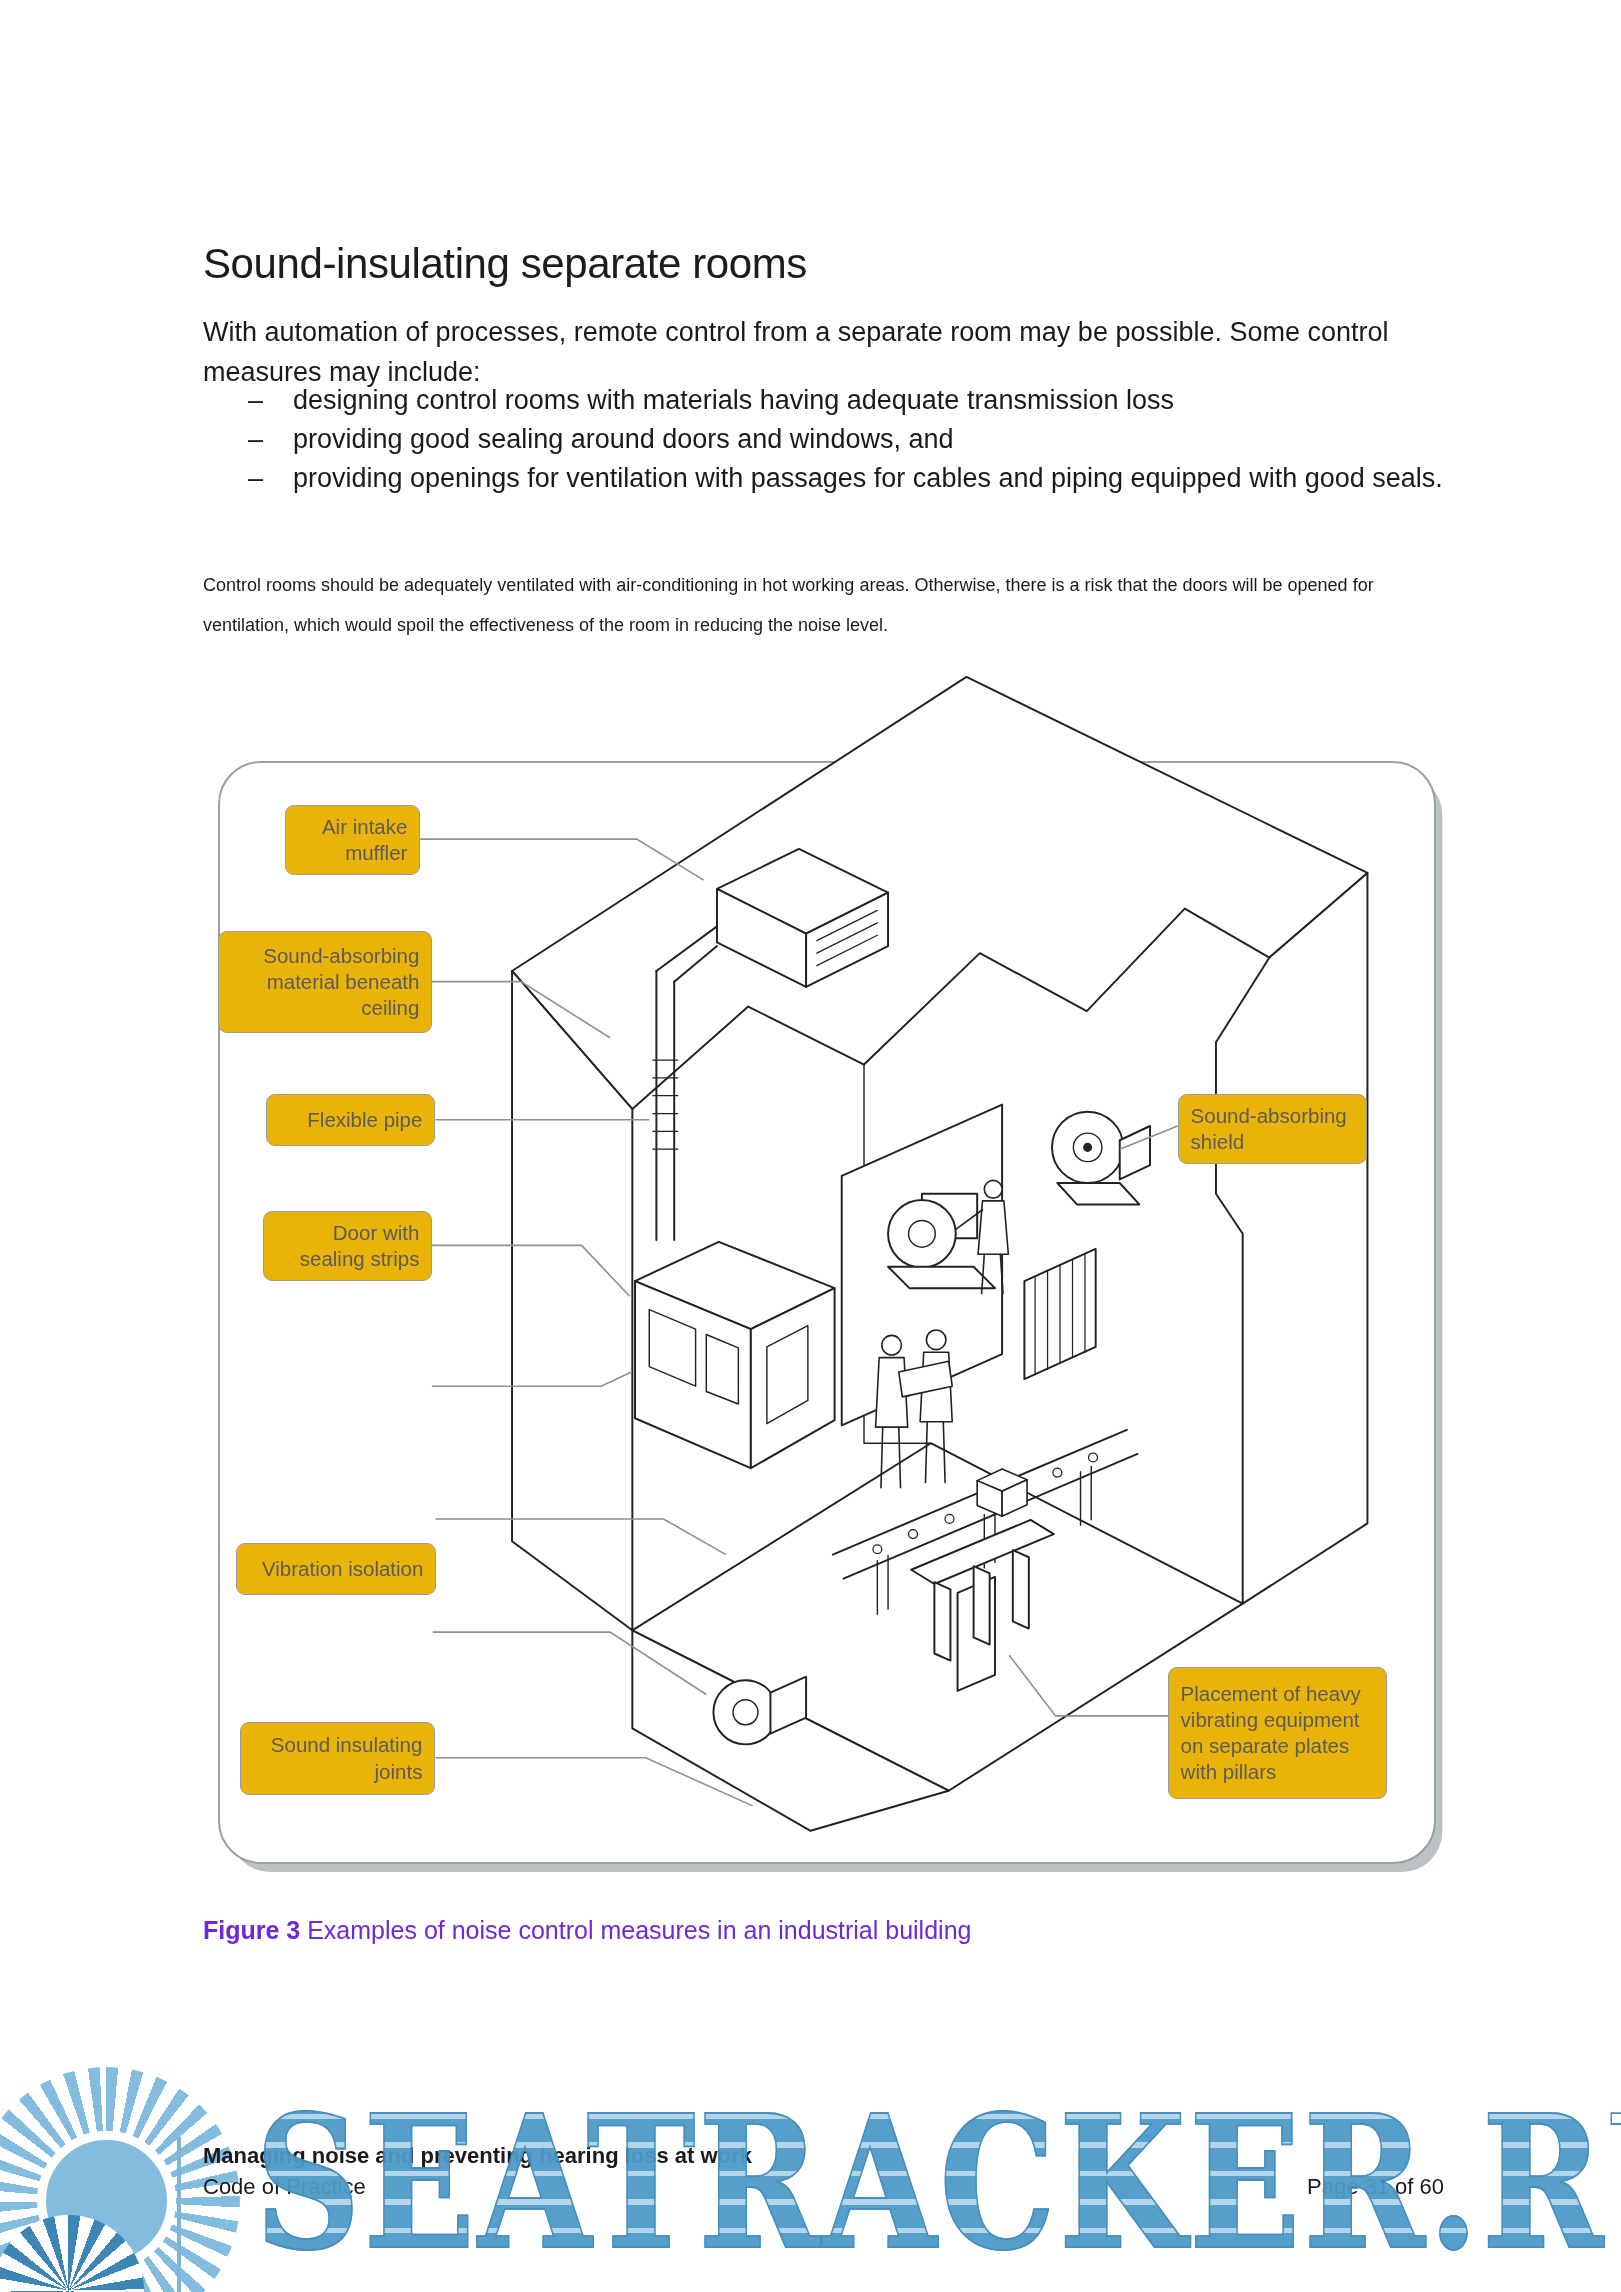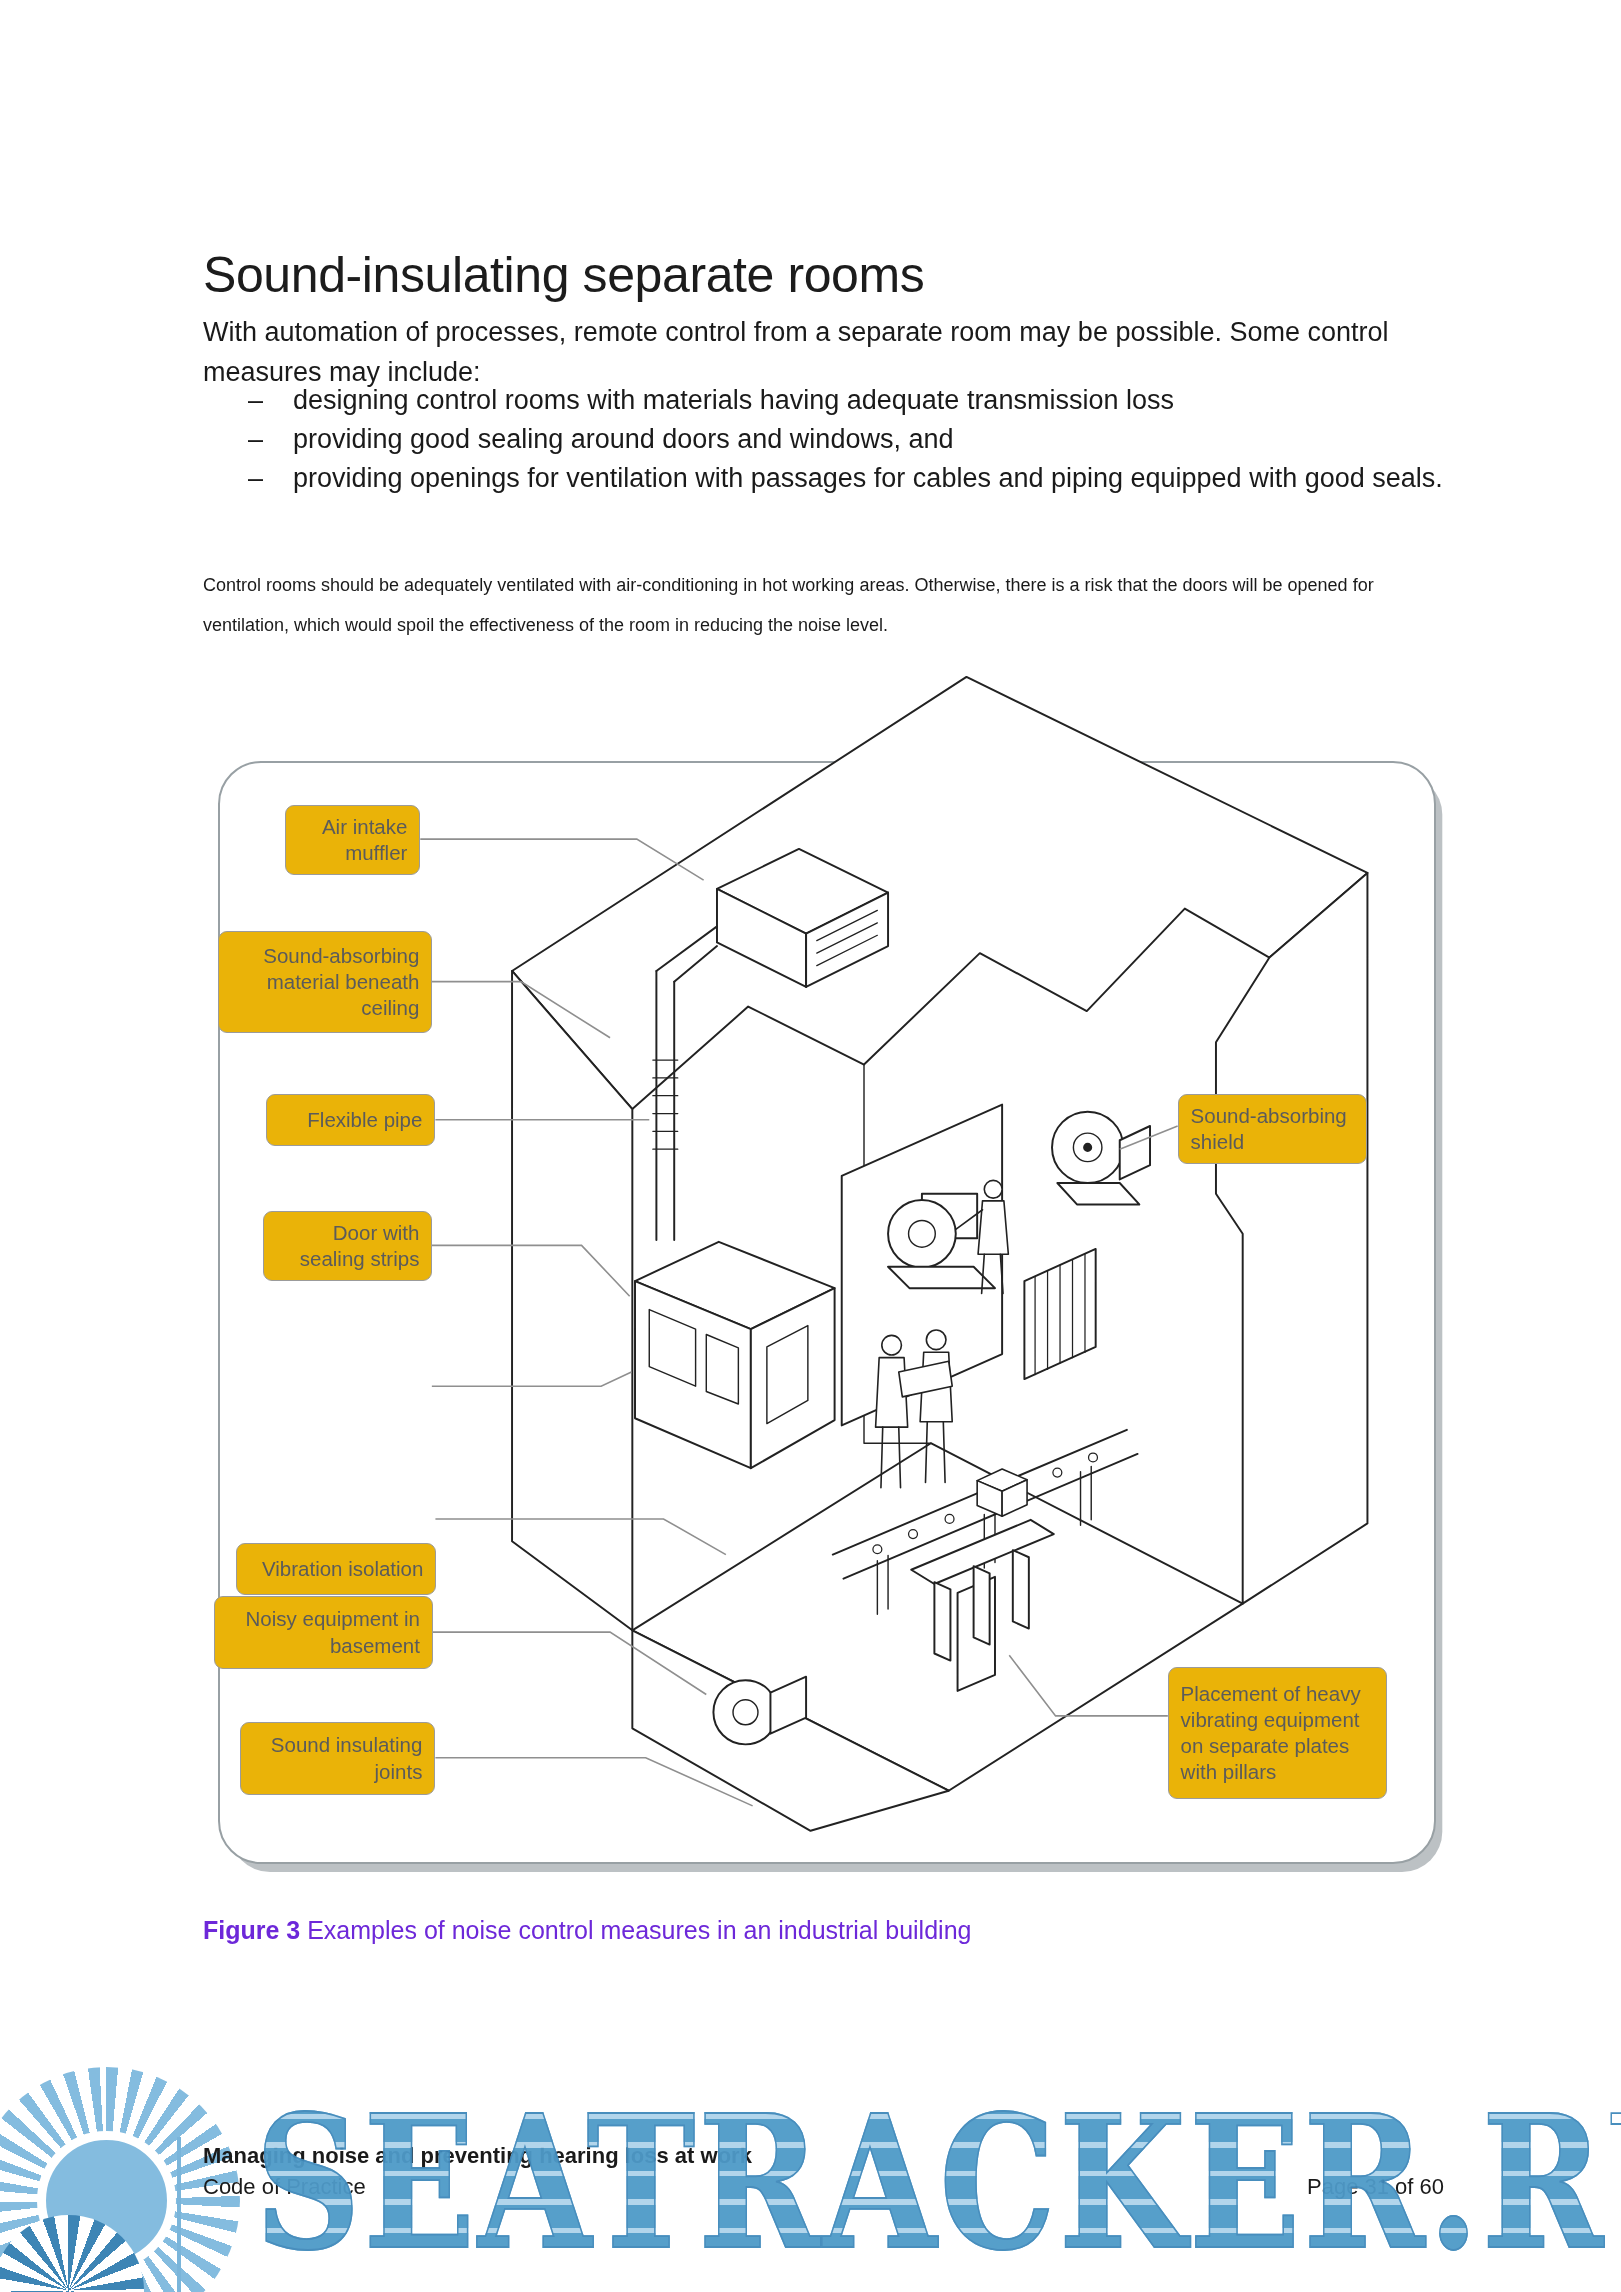--- a/index.html
+++ b/index.html
@@ -2,21 +2,21 @@
 <html style="font-size:14.3px"><head>
 <meta charset="utf-8">
 <style>
   html,body{margin:0;padding:0;}
   body{
     width:1622px;height:2293px;position:relative;background:#ffffff;
     font-family:"Liberation Sans", sans-serif;color:#1a1a1a;overflow:hidden;
   }
   
   .abs{position:absolute;}
-  .title{left:203px;top:212px;width:1258px;font-size:50px;font-weight:400;letter-spacing:-0.4px;color:#1c1c1c;}
+  .title{left:203px;top:212px;width:1258px;font-size:42px;font-weight:400;letter-spacing:-0.4px;color:#1c1c1c;}
   .intro{left:203px;top:285px;width:1258px;font-size:27px;line-height:40px;}
   .bullets{left:203px;top:381px;width:1258px;font-size:27px;line-height:39px;}
   .bullet{display:flex;}
   .bullet .dash{flex:0 0 45px;padding-left:45px;box-sizing:content-box;}
   .bullet .dash span{display:inline-block;width:45px;}
   .bullet .btxt{flex:1;}
   .para2{left:203px;top:547px;width:1258px;font-size:18px;line-height:40px;}
   
   .figure{left:218px;top:659px;width:1243px;height:1212px;}
   .frame{
@@ -221,23 +221,20 @@
   </div>
   <div class="co" style="left:48px;top:435px;width:169px;min-height:52px;">
     <span>Flexible pipe</span>
   </div>
   <div class="co" style="left:45px;top:552px;width:169px;min-height:68px;">
     <span>Door with sealing strips</span>
   </div>
   <div class="co" style="left:18px;top:884px;width:200px;min-height:52px;">
     <span>Vibration isolation</span>
   </div>
-  <div class="co" style="left:-4.5px;top:937px;width:219px;min-height:73px;">
-    <span>Noisy equipment in basement</span>
-  </div>
   <div class="co" style="left:22px;top:1063px;width:195px;min-height:73px;">
     <span>Sound insulating joints</span>
   </div>
   <div class="co right" style="left:960px;top:435px;width:189px;min-height:66px;">
     <span>Sound-absorbing shield</span>
   </div>
   <div class="co right" style="left:950px;top:1008px;width:219px;min-height:132px;">
     <span>Placement of heavy vibrating equipment on separate plates with pillars</span>
   </div>
 </div>

